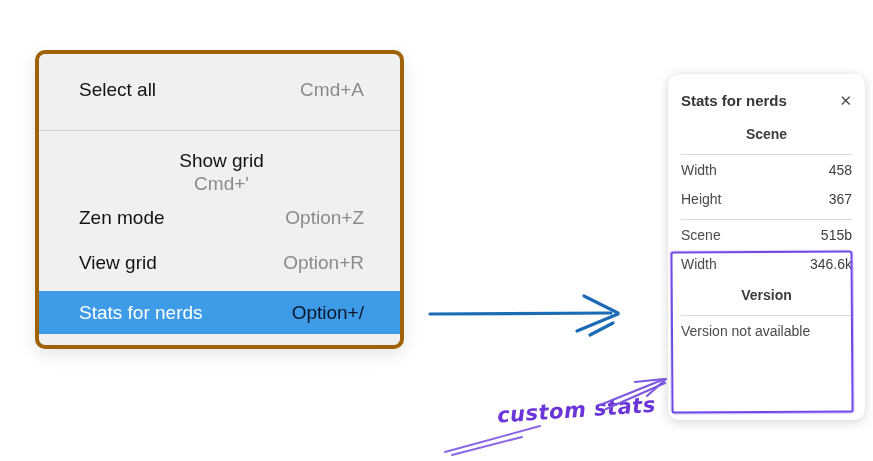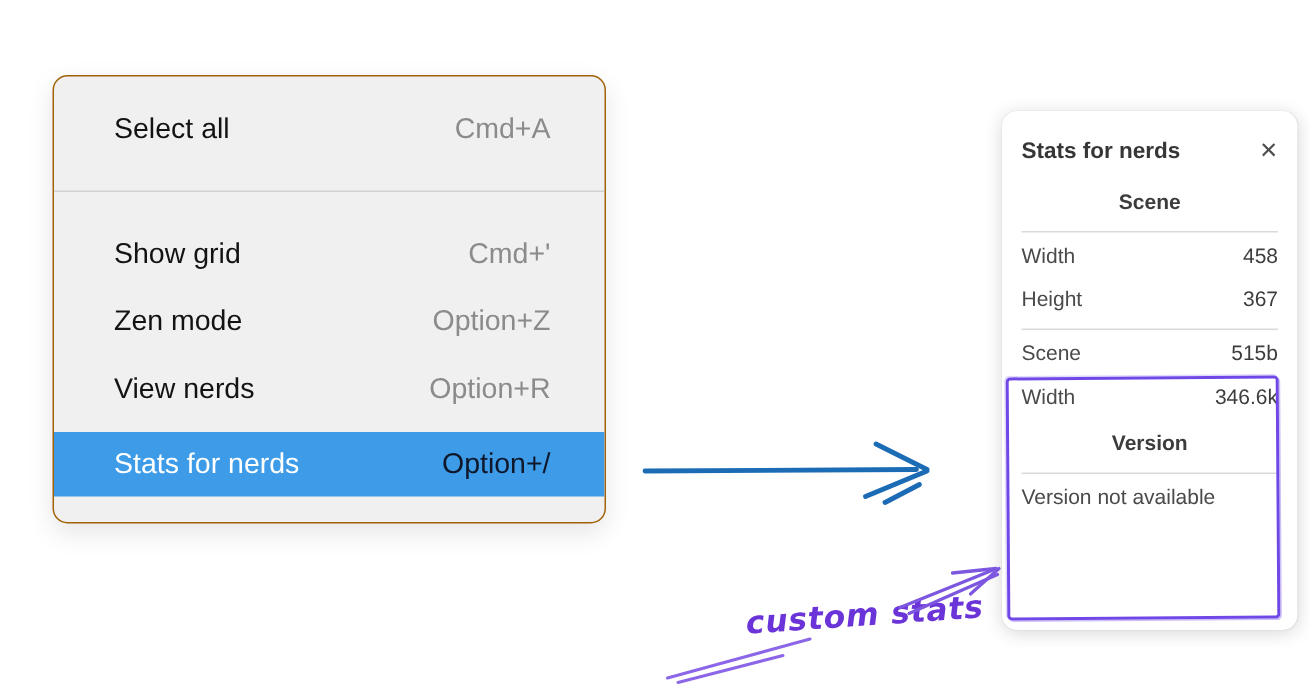--- a/index.html
+++ b/index.html
@@ -3,29 +3,29 @@
 <meta charset="utf-8">
 <style>
   * { margin:0; padding:0; box-sizing:border-box; }
   html,body { width:873px; height:461px; background:#ffffff; overflow:hidden;
               font-family:"Liberation Sans", sans-serif; }
   #canvas { position:relative; width:873px; height:461px; background:#ffffff; }
 
   
   #context-menu {
     position:absolute; left:35px; top:50px; width:369px; height:299px;
-    background:#f0f0f1; border:1px solid #a16207; border-radius:10px;
+    background:#f0f0f1; border:4px solid #a16207; border-radius:10px;
     box-shadow:0 6px 18px rgba(0,0,0,0.10);
     overflow:hidden;
   }
   .mi { height:45px; display:flex; align-items:center; justify-content:space-between;
         padding:0 36px 0 40px; font-size:19px; color:#111; cursor:default; }
   .mi-1 { margin-top:13px; }
   .menu-sep { height:1px; background:#d2d2d2; margin-top:18px; }
-  .mi-2 { margin-top:19px; }
+  .mi-2 { margin-top:19px;flex-direction:column; }
   .mi-4 { height:46px; }
   .mi-5 { margin-top:5px; height:43px; background:#3d9be8; }
   .mi-label { color:#131313; }
   .mi-short { color:#8b8b8b; }
   .mi-5 .mi-label { color:#ffffff; }
   .mi-5 .mi-short { color:#0f172a; }
 
   
   #stats-panel {
     position:absolute; left:668px; top:74px; width:197px; height:346px;
@@ -83,21 +83,21 @@
     <div class="menu-sep"></div>
     <div class="mi mi-2">
       <span class="mi-label">Show grid</span>
       <span class="mi-short">Cmd+'</span>
     </div>
     <div class="mi mi-3">
       <span class="mi-label">Zen mode</span>
       <span class="mi-short">Option+Z</span>
     </div>
     <div class="mi mi-4">
-      <span class="mi-label">View nerds</span>
+      <span class="mi-label">View grid</span>
       <span class="mi-short">Option+R</span>
     </div>
     <div class="mi mi-5">
       <span class="mi-label">Stats for nerds</span>
       <span class="mi-short">Option+/</span>
     </div>
   </div>
 
   <div id="stats-panel">
     <div class="p-head">

